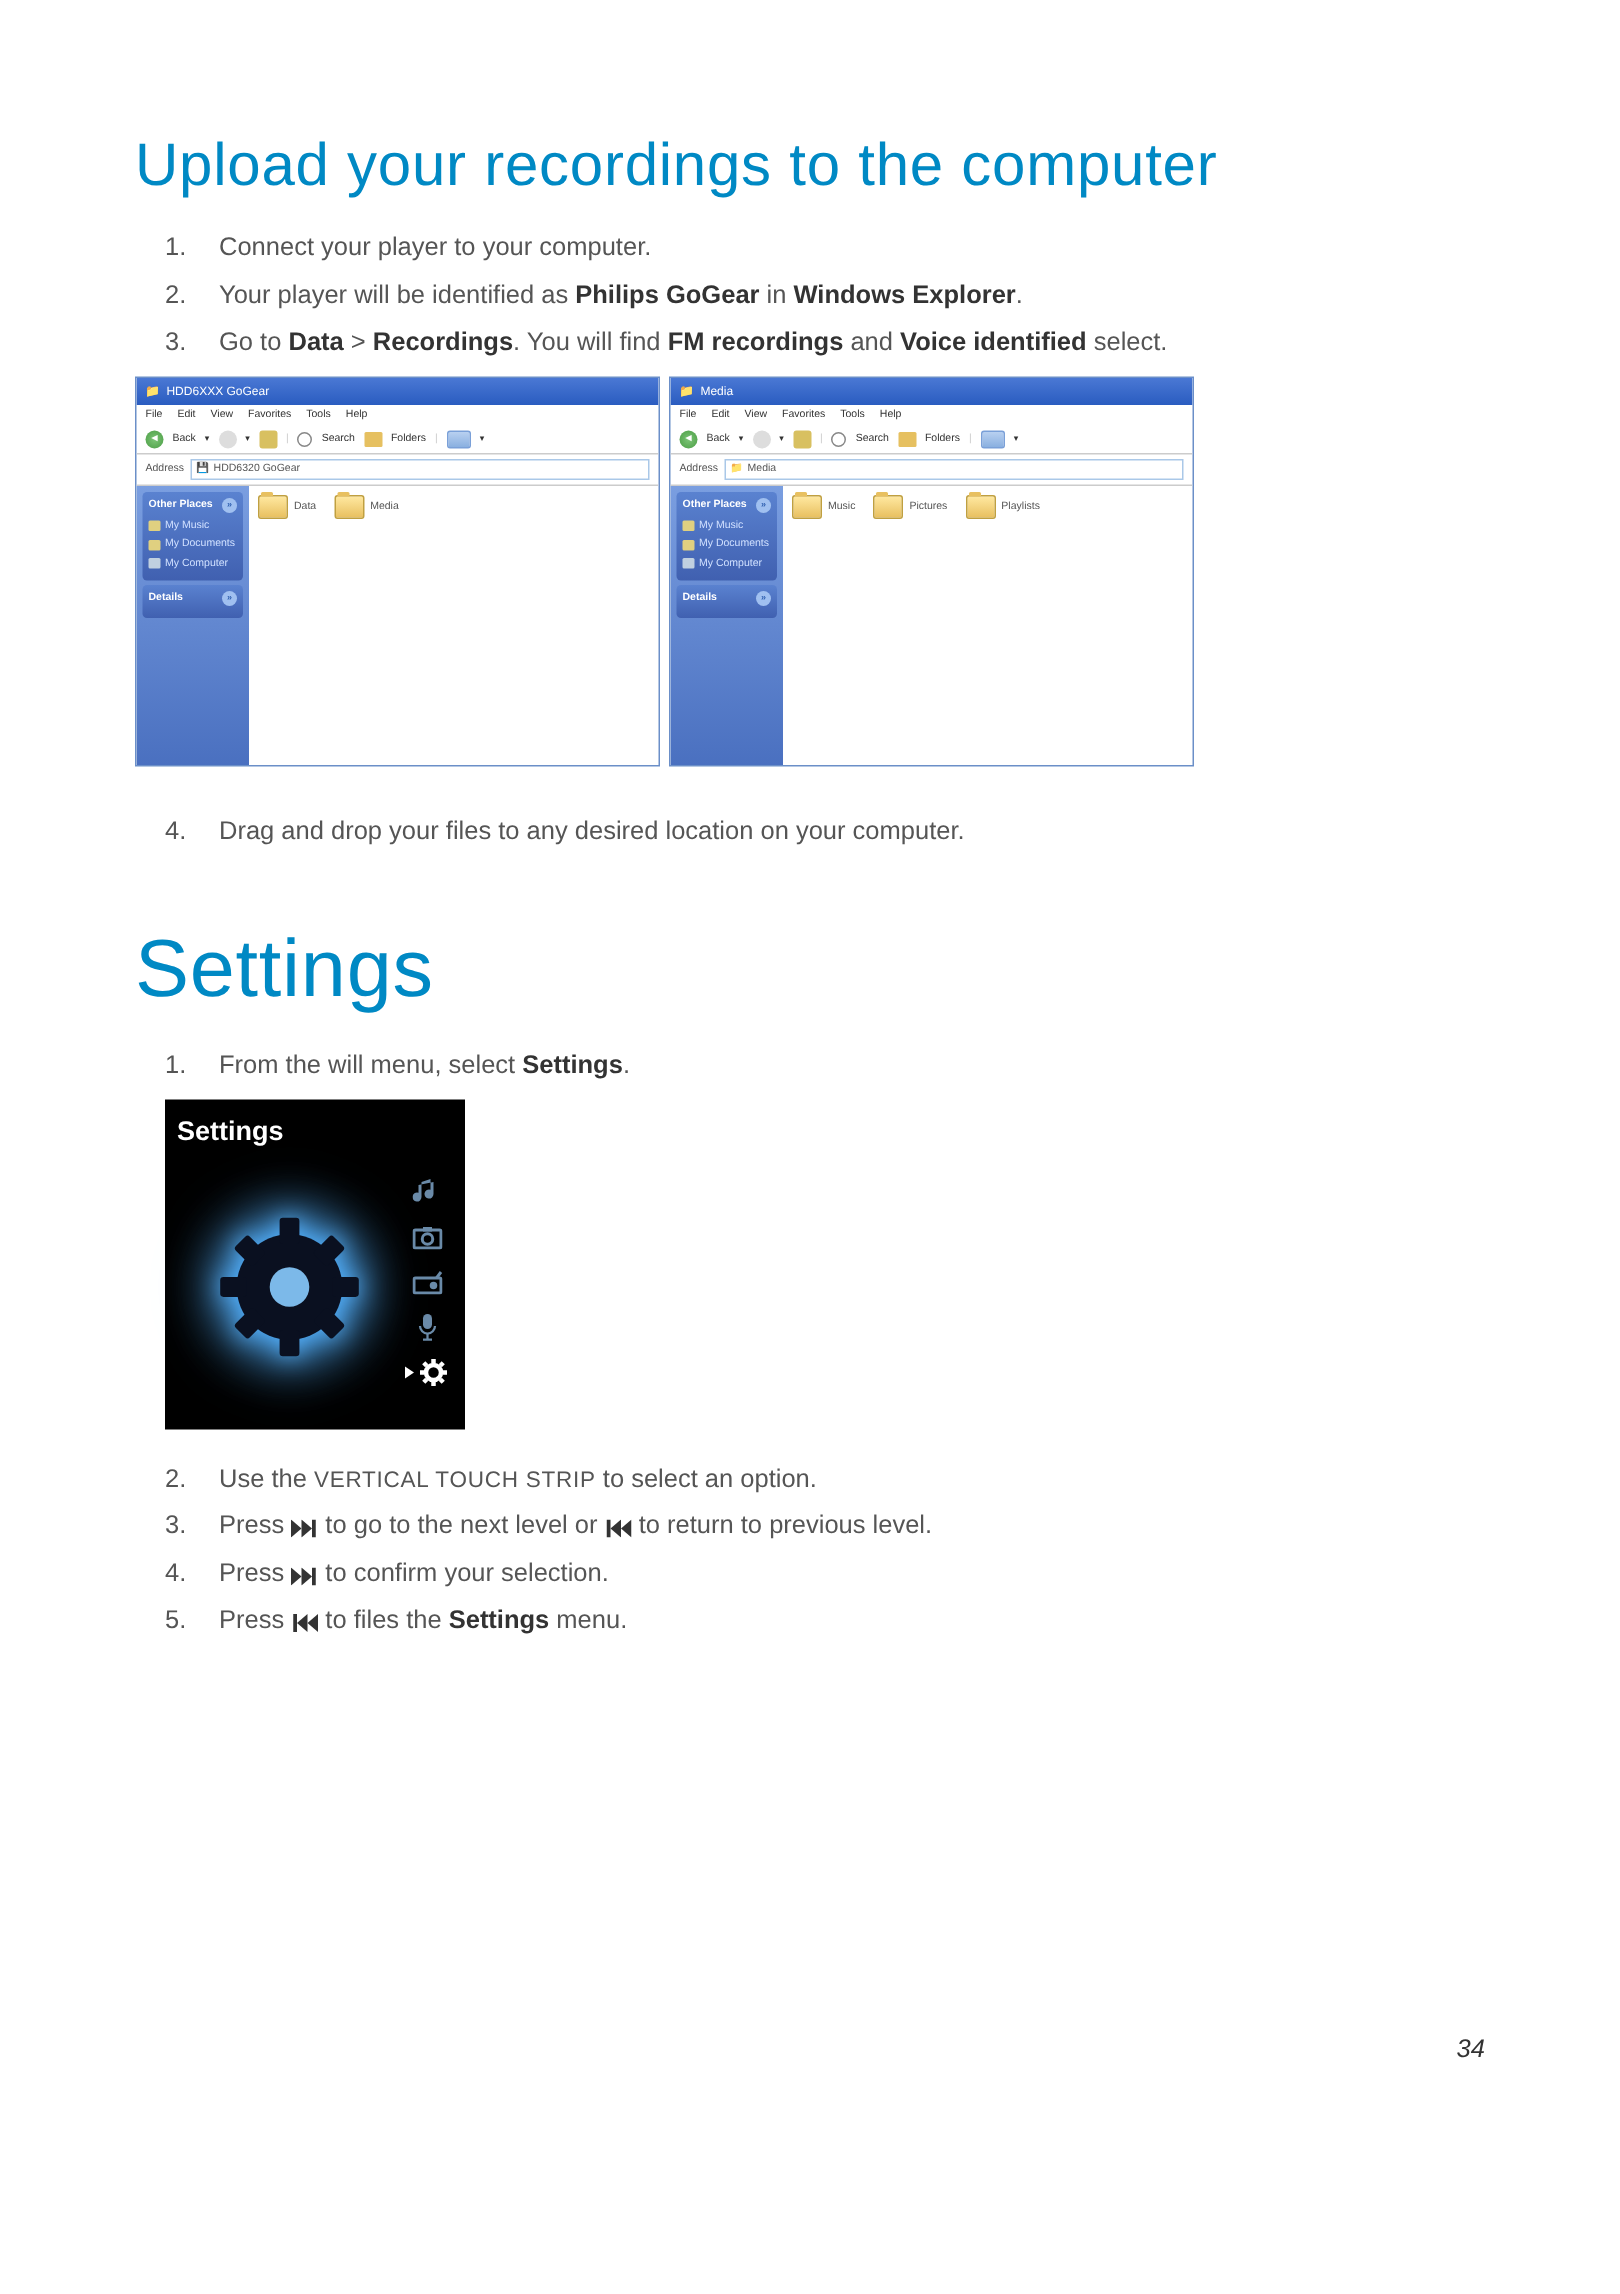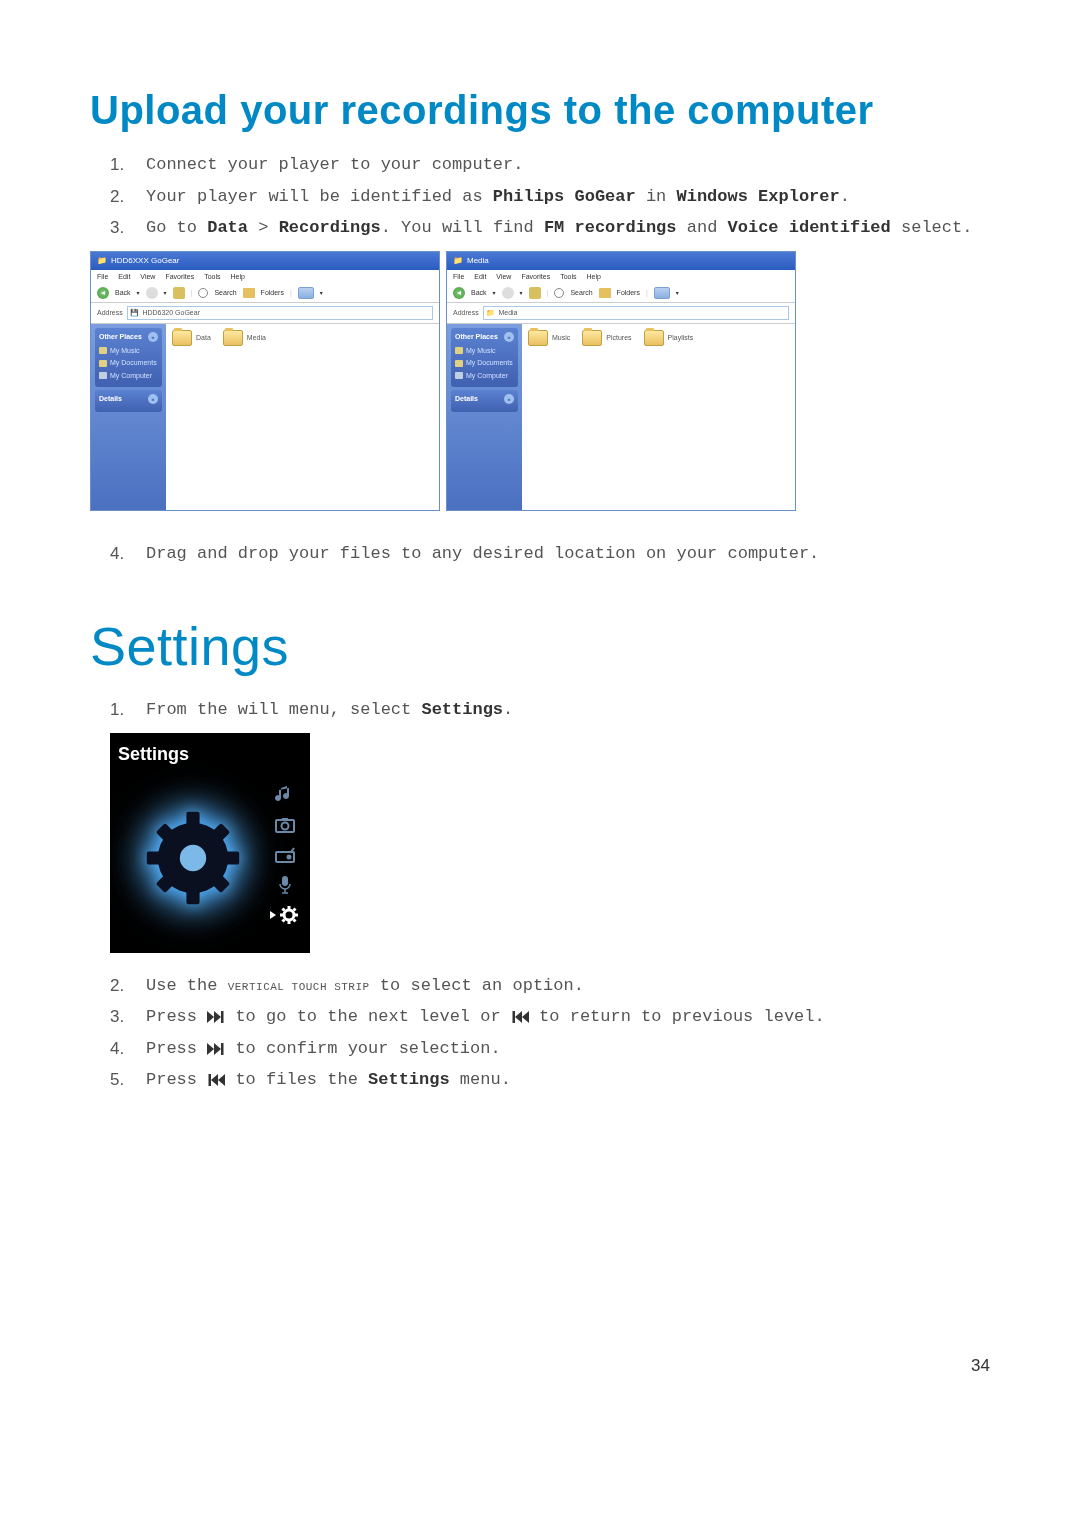--- a/index.html
+++ b/index.html
@@ -8,38 +8,38 @@
       background: #fff;
       padding: 80px 90px 40px 90px;
       width: 1080px;
       color: #555;
       font-size: 17px;
       line-height: 1.5;
     }
     h2.section-title {
       color: #0089c4;
       font-size: 40px;
-      font-weight: 700;
+      font-weight: 400;
       margin-bottom: 12px;
       letter-spacing: 0.5px;
     }
     h1.chapter-title {
       color: #0089c4;
       font-size: 54px;
       font-weight: 400;
       margin-bottom: 10px;
       margin-top: 40px;
       letter-spacing: 0.5px;
     }
     ol { list-style: none; padding-left: 20px; }
     ol li { margin-bottom: 6px; display: flex; }
     .num { width: 36px; flex-shrink: 0; }
-    .txt { flex: 1; font-family: Liberation Mono, monospace; }
+    .txt { flex: 1; }
     .bold { font-weight: 600; color: #333; }
-    .smallcaps { font-variant: small-caps; font-size: 11px; letter-spacing: 0.5px; }
+    .smallcaps { font-variant: small-caps; font-size: 15px; letter-spacing: 0.5px; }
     .icon-inline { display: inline-block; vertical-align: middle; line-height: 1; }
     .icon-inline svg { vertical-align: -2px; }
     .screenshot-row {
       display: flex;
       gap: 6px;
       margin: 10px 0 30px 0;
     }
     .win {
       width: 350px;
       height: 260px;
@@ -128,21 +128,21 @@
     .gear-area { flex: 1; display: flex; align-items: center; justify-content: center; }
     .gear-glow {
       width: 130px; height: 130px;
       display: flex; align-items: center; justify-content: center;
       filter: drop-shadow(0 0 20px #4af) drop-shadow(0 0 8px #6bf);
     }
     .menu-col { width: 34px; display: flex; flex-direction: column; align-items: center; gap: 8px; padding-top: 16px; }
     .menu-icon { width: 22px; height: 22px; display: flex; align-items: center; justify-content: center; }
     .menu-row-sel { display: flex; align-items: center; gap: 2px; }
     .play-tri { width: 0; height: 0; border-left: 6px solid #fff; border-top: 4px solid transparent; border-bottom: 4px solid transparent; }
-    .page-num { text-align: right; margin-top: 260px; font-size: 17px; color: #333; }
+    .page-num { text-align: right; margin-top: 260px; font-size: 17px; color: #333; font-style: italic; }
   </style>
 </head>
 <body>
 
 <h2 class="section-title">Upload your recordings to the computer</h2>
 
 <ol>
   <li>
     <span class="num">1.</span>
     <span class="txt">Connect your player to your computer.</span>

